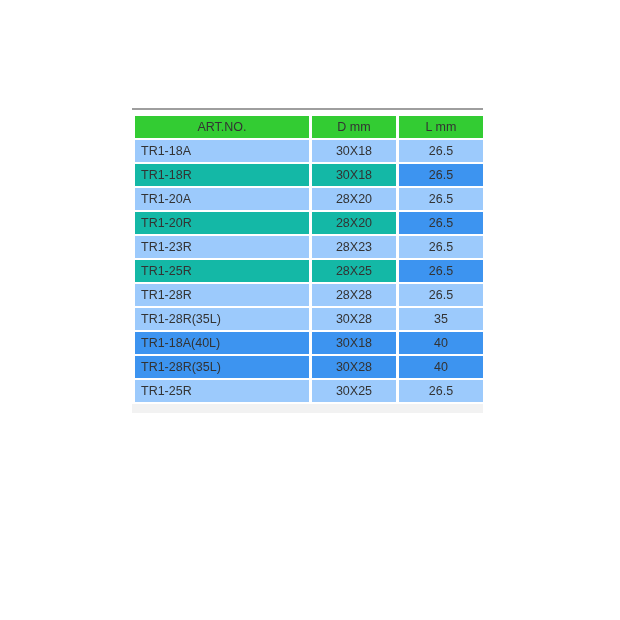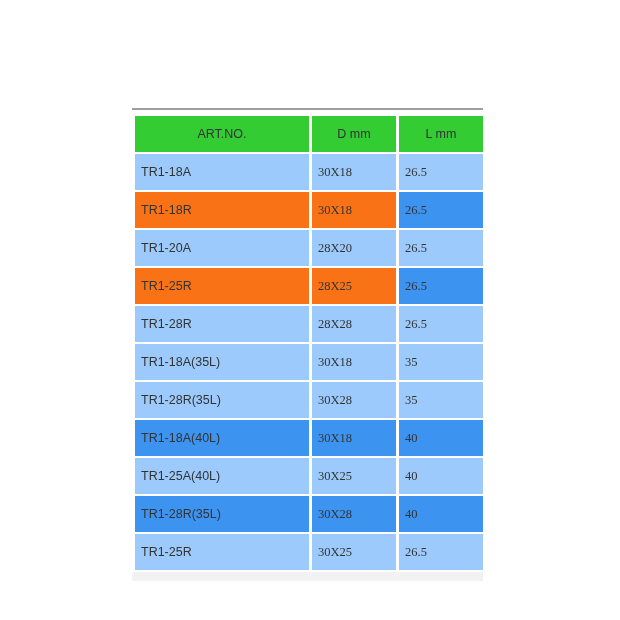--- a/index.html
+++ b/index.html
@@ -34,21 +34,21 @@
     border-spacing: 3px 2px;
     width: 351px;
     table-layout: fixed;
     margin: 0;
     padding: 0;
     background: #ffffff;
   }
 
   table.spec-table th,
   table.spec-table td {
-    height: 36px;
+    height: 22px;
     padding: 0 6px;
     font-size: 12.5px;
     line-height: 22px;
     color: #333333;
     font-weight: normal;
     white-space: nowrap;
     overflow: hidden;
   }
 
   
@@ -58,27 +58,27 @@
 
   
   thead th {
     background: #33cc33;
     text-align: center;
     color: #2b2b2b;
   }
 
   
   .fill-light { background: #9ccafc; }
-  .fill-cyan  { background: #f97316; }
+  .fill-cyan  { background: #14b8a6; }
   .fill-blue  { background: #3d94f0; }
 
   
   .cell-art { text-align: left; }
   .cell-d,
-  .cell-l   { text-align: left; font-family: Liberation Serif, serif; }
+  .cell-l   { text-align: center; }
 
   
   .table-bottom-strip {
     width: 351px;
     height: 9px;
     background: #f2f2f2;
   }
 </style>
 </head>
 <body>
@@ -110,48 +110,48 @@
           <td class="cell-art fill-cyan">TR1-18R</td>
           <td class="cell-d fill-cyan">30X18</td>
           <td class="cell-l fill-blue">26.5</td>
         </tr>
         <tr>
           <td class="cell-art fill-light">TR1-20A</td>
           <td class="cell-d fill-light">28X20</td>
           <td class="cell-l fill-light">26.5</td>
         </tr>
         <tr>
+          <td class="cell-art fill-cyan">TR1-20R</td>
+          <td class="cell-d fill-cyan">28X20</td>
+          <td class="cell-l fill-blue">26.5</td>
+        </tr>
+        <tr>
+          <td class="cell-art fill-light">TR1-23R</td>
+          <td class="cell-d fill-light">28X23</td>
+          <td class="cell-l fill-light">26.5</td>
+        </tr>
+        <tr>
           <td class="cell-art fill-cyan">TR1-25R</td>
           <td class="cell-d fill-cyan">28X25</td>
           <td class="cell-l fill-blue">26.5</td>
         </tr>
         <tr>
           <td class="cell-art fill-light">TR1-28R</td>
           <td class="cell-d fill-light">28X28</td>
           <td class="cell-l fill-light">26.5</td>
         </tr>
         <tr>
-          <td class="cell-art fill-light">TR1-18A(35L)</td>
-          <td class="cell-d fill-light">30X18</td>
-          <td class="cell-l fill-light">35</td>
-        </tr>
-        <tr>
           <td class="cell-art fill-light">TR1-28R(35L)</td>
           <td class="cell-d fill-light">30X28</td>
           <td class="cell-l fill-light">35</td>
         </tr>
         <tr>
           <td class="cell-art fill-blue">TR1-18A(40L)</td>
           <td class="cell-d fill-blue">30X18</td>
           <td class="cell-l fill-blue">40</td>
-        </tr>
-        <tr>
-          <td class="cell-art fill-light">TR1-25A(40L)</td>
-          <td class="cell-d fill-light">30X25</td>
-          <td class="cell-l fill-light">40</td>
         </tr>
         <tr>
           <td class="cell-art fill-blue">TR1-28R(35L)</td>
           <td class="cell-d fill-blue">30X28</td>
           <td class="cell-l fill-blue">40</td>
         </tr>
         <tr>
           <td class="cell-art fill-light">TR1-25R</td>
           <td class="cell-d fill-light">30X25</td>
           <td class="cell-l fill-light">26.5</td>

